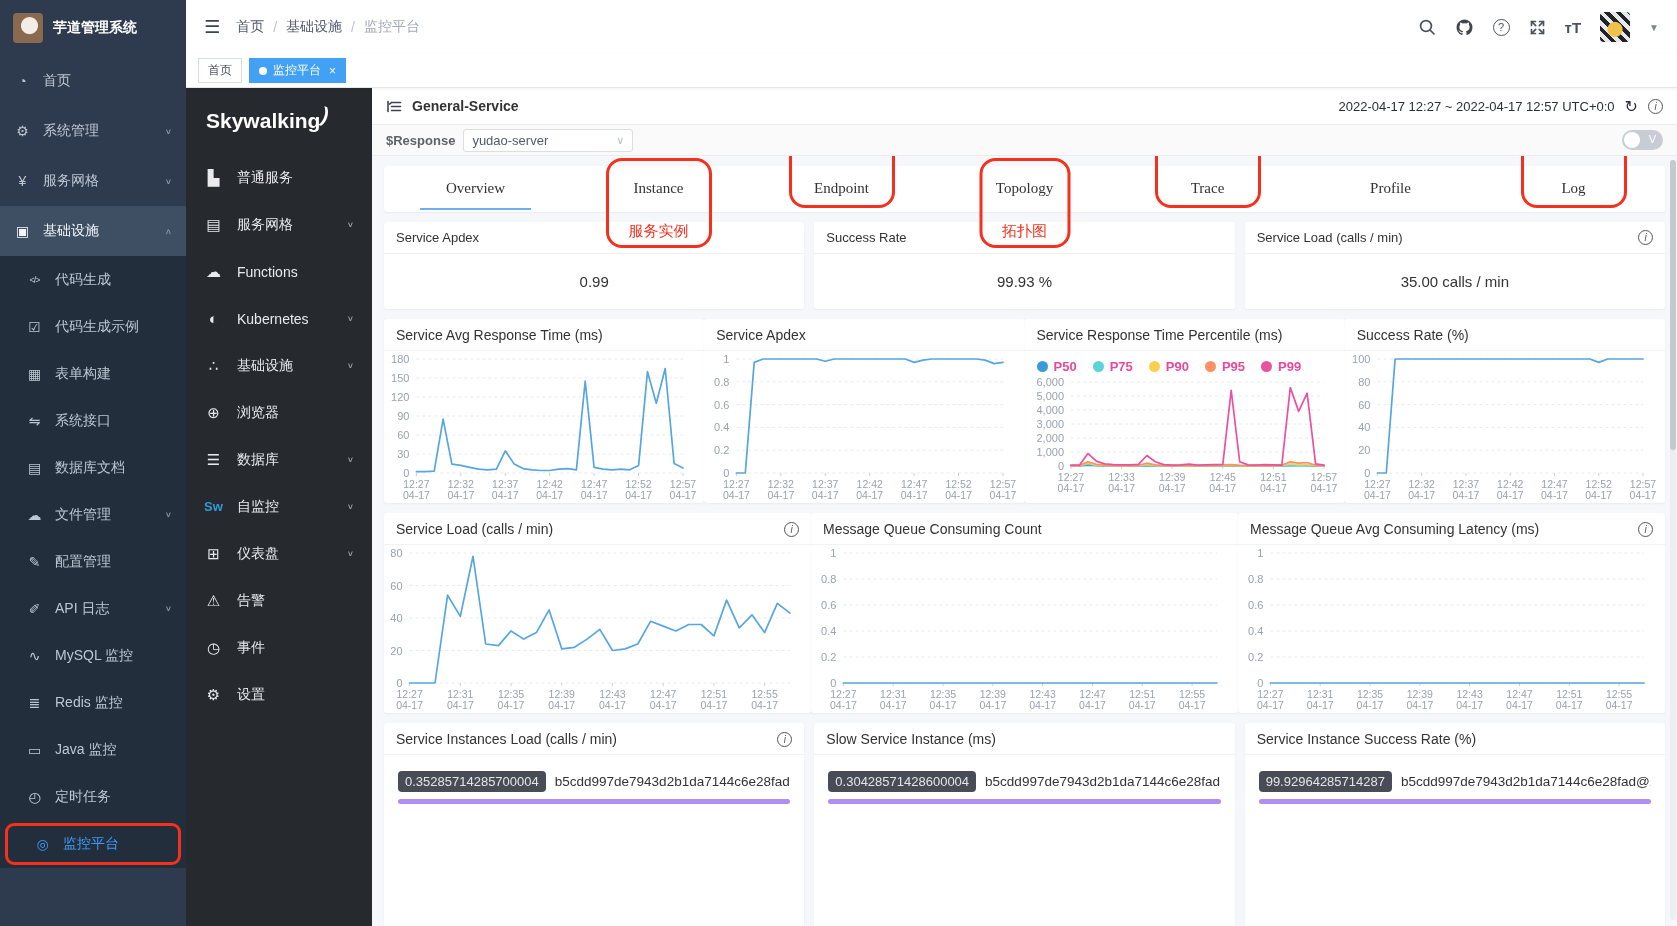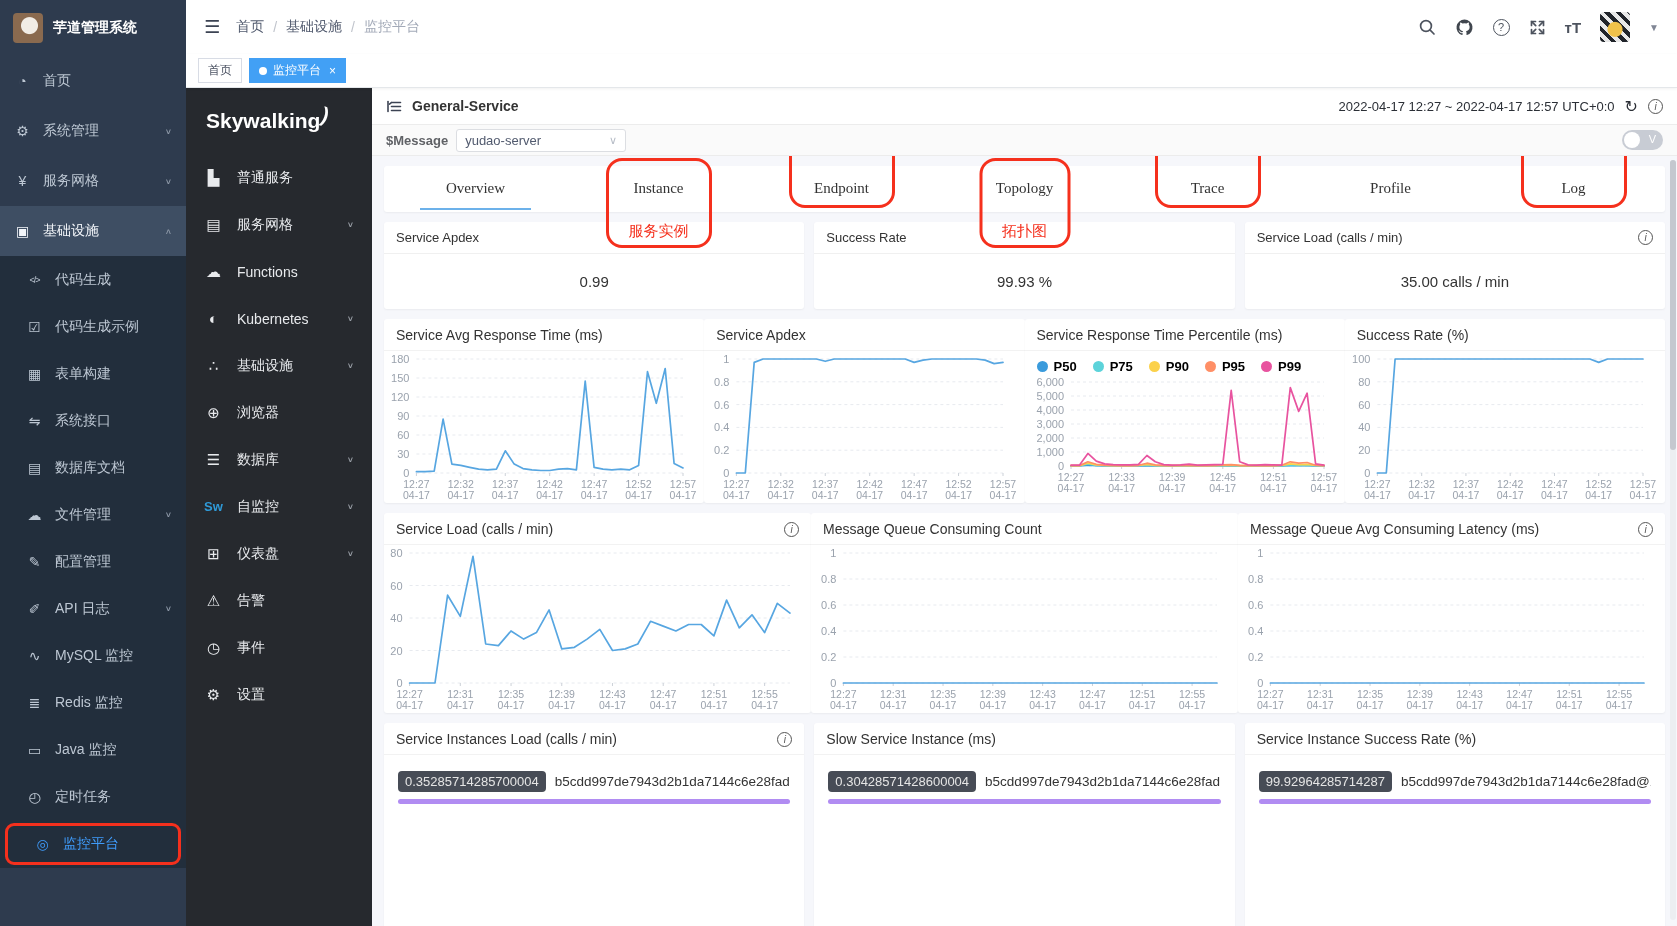--- a/index.html
+++ b/index.html
@@ -107,21 +107,21 @@
   .metric-value { height:55px; display:flex; align-items:center; justify-content:center;
     font-size:15px; color:#333; }
 
   
   .charts-row { display:grid; margin-bottom:10px; }
   .charts-row.four { grid-template-columns:repeat(4,1fr); }
   .charts-row.three { grid-template-columns:repeat(3,1fr); }
   .chart-title { display:flex; align-items:center; justify-content:space-between;
     padding:8px 12px 7px; font-size:14px; color:#333; font-weight:500; border-bottom:1px solid #f2f2f2; }
   .legend { display:flex; gap:16px; padding:8px 12px 0; align-items:center; }
-  .legend .li { display:flex; align-items:center; gap:6px; font-size:13px; color:#000000; font-weight:600; }
+  .legend .li { display:flex; align-items:center; gap:6px; font-size:13px; color:#ec4899; font-weight:600; }
   .legend .dotc { width:11px; height:11px; border-radius:50%; }
   .chart-body { position:relative; }
   .r1 .chart-body { height:152px; }
   .r1 .chart-body.with-legend { height:122px; }
   .r2 .chart-body { height:168px; }
 
   
   .bottom-row { display:grid; grid-template-columns:repeat(3,1fr); gap:10px; }
   .inst-card { height:210px; overflow:hidden; }
   .inst-row { padding:16px 14px 0; display:flex; align-items:center; gap:9px;
@@ -352,21 +352,21 @@
         </span>
         <span class="gs-title">General-Service</span>
         <div class="sw-header-right">
           <span class="time-range">2022-04-17 12:27 ~ 2022-04-17 12:57 UTC+0:0</span>
           <span class="refresh-ic">↻</span>
           <span class="info-i">i</span>
         </div>
       </div>
 
       <div class="service-bar">
-        <span class="svc-label">$Message</span>
+        <span class="svc-label">$Response</span>
         <div class="svc-select">
           <span>yudao-server</span>
           <span class="chevd">∨</span>
         </div>
         <div class="toggle">
           <span class="knob"></span>
           <span class="tlabel">V</span>
         </div>
       </div>
 

